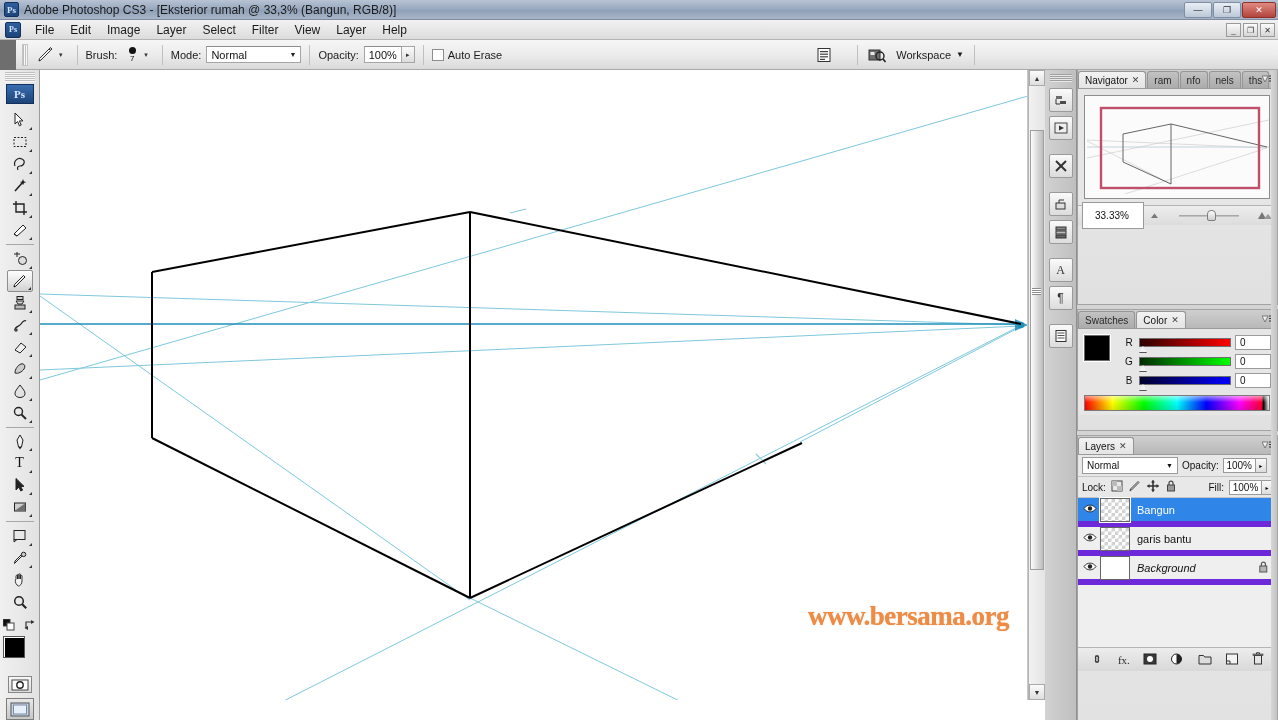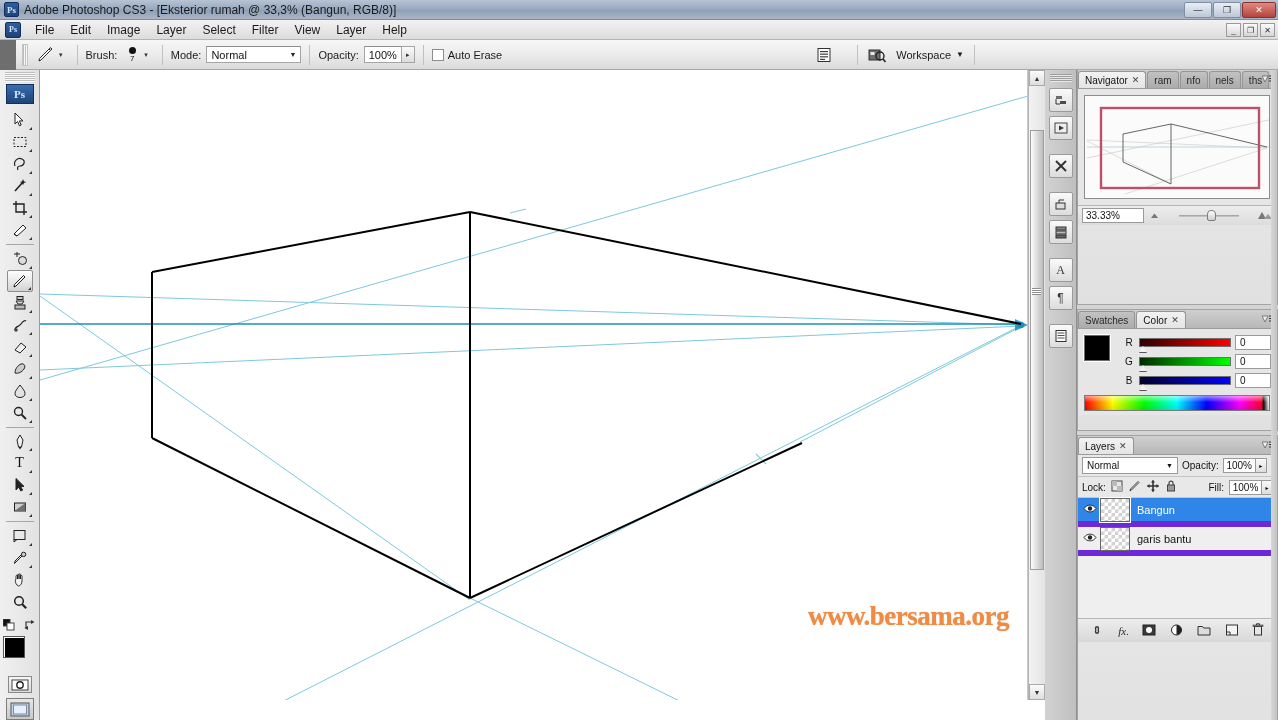--- a/index.html
+++ b/index.html
@@ -330,22 +330,22 @@
   .nav-view {
     width: 186px; height: 104px; background: #f3f3f3;
     border: 1px solid #8d8d8d; position: relative; overflow: hidden;
   }
   .nav-footer {
     height: 20px; display: flex; align-items: center; padding: 0 4px; gap: 4px;
     background: linear-gradient(to bottom, #ededed, #dcdcdc);
     border-top: 1px solid #b5b5b5;
   }
   .nav-zoom {
-    width: 62px; height: 15px; background: #fff; border: 1px solid #9a9a9a;
-    font-size: 10px; color: #111; display: flex; align-items: center; padding-left: 3px;
+    width: 62px; height: 27px; background: #fff; border: 1px solid #9a9a9a;
+    font-size: 10px; color: #111; display: flex; align-items: center; padding-left: 12px;
   }
   .nav-slider { flex: 1; height: 15px; position: relative; }
   .nav-track {
     position: absolute; left: 14px; right: 14px; top: 7px; height: 2px;
     background: linear-gradient(to bottom, #9b9b9b, #cfcfcf);
   }
   .nav-knob {
     position: absolute; left: 48%; top: 2px; width: 9px; height: 11px;
     background: linear-gradient(to bottom, #fcfcfc, #cfcfcf);
     border: 1px solid #7e7e7e; border-radius: 4px 4px 2px 2px;
@@ -1045,32 +1045,48 @@
           <div class="layer-row">
             <span class="eye">
               <svg width="14" height="11" viewBox="0 0 14 11">
                   <path d="M1 5.5 C4 1 10 1 13 5.5 C10 10 4 10 1 5.5 Z" fill="#fff" stroke="#222" stroke-width=".9"></path>
                   <circle cx="7" cy="5.5" r="2.2" fill="#222"></circle>
                 </svg>
             </span>
             <span class="lthumb checker"></span>
             <span class="lname">garis bantu</span>
           </div>
+          <div class="layer-row">
+            <span class="eye">
+              <svg width="14" height="11" viewBox="0 0 14 11">
+                  <path d="M1 5.5 C4 1 10 1 13 5.5 C10 10 4 10 1 5.5 Z" fill="#fff" stroke="#222" stroke-width=".9"></path>
+                  <circle cx="7" cy="5.5" r="2.2" fill="#222"></circle>
+                </svg>
+            </span>
+            <span class="lthumb"></span>
+            <span class="lname italic">Background</span>
+            <span class="lock-ind">
+              <svg width="11" height="12" viewBox="0 0 11 12">
+                  <rect x="1.8" y="5" width="7" height="6" fill="#b5b5b5" stroke="#555"></rect>
+                  <path d="M3.4 5 V3.2 a2 2 0 0 1 4 0 V5" fill="none" stroke="#555" stroke-width="1.2"></path>
+                </svg>
+            </span>
+          </div>
         </div>
 
         <div style="height:62px; background:#efefef;"></div>
 
         <div class="layers-bottom">
           <span class="lb-ic">
             <svg width="14" height="10" viewBox="0 0 14 10">
                 <path d="M5 5 a2.5 2.5 0 0 1 0-3 h2 a2.5 2.5 0 0 1 0 3" fill="none" stroke="#333" stroke-width="1.3"></path>
                 <path d="M5 5 a2.5 2.5 0 0 0 0 3 h2 a2.5 2.5 0 0 0 0-3" fill="none" stroke="#333" stroke-width="1.3"></path>
               </svg>
           </span>
-          <span class="lb-ic" style="font-family:'Liberation Serif',serif;font-style:italic">fx.</span>
+          <span class="lb-ic" style="font-family:'Liberation Serif',serif;">fx.</span>
           <span class="lb-ic">
             <svg width="14" height="12" viewBox="0 0 14 12">
                 <rect x="1" y="1" width="12" height="10" fill="#3a3a3a" stroke="#222"></rect>
                 <circle cx="7" cy="6" r="3" fill="#fff"></circle>
               </svg>
           </span>
           <span class="lb-ic">
             <svg width="14" height="12" viewBox="0 0 14 12">
                 <circle cx="6.5" cy="6" r="5" fill="#fff" stroke="#222"></circle>
                 <path d="M6.5 1 A5 5 0 0 1 6.5 11 Z" fill="#222"></path>

